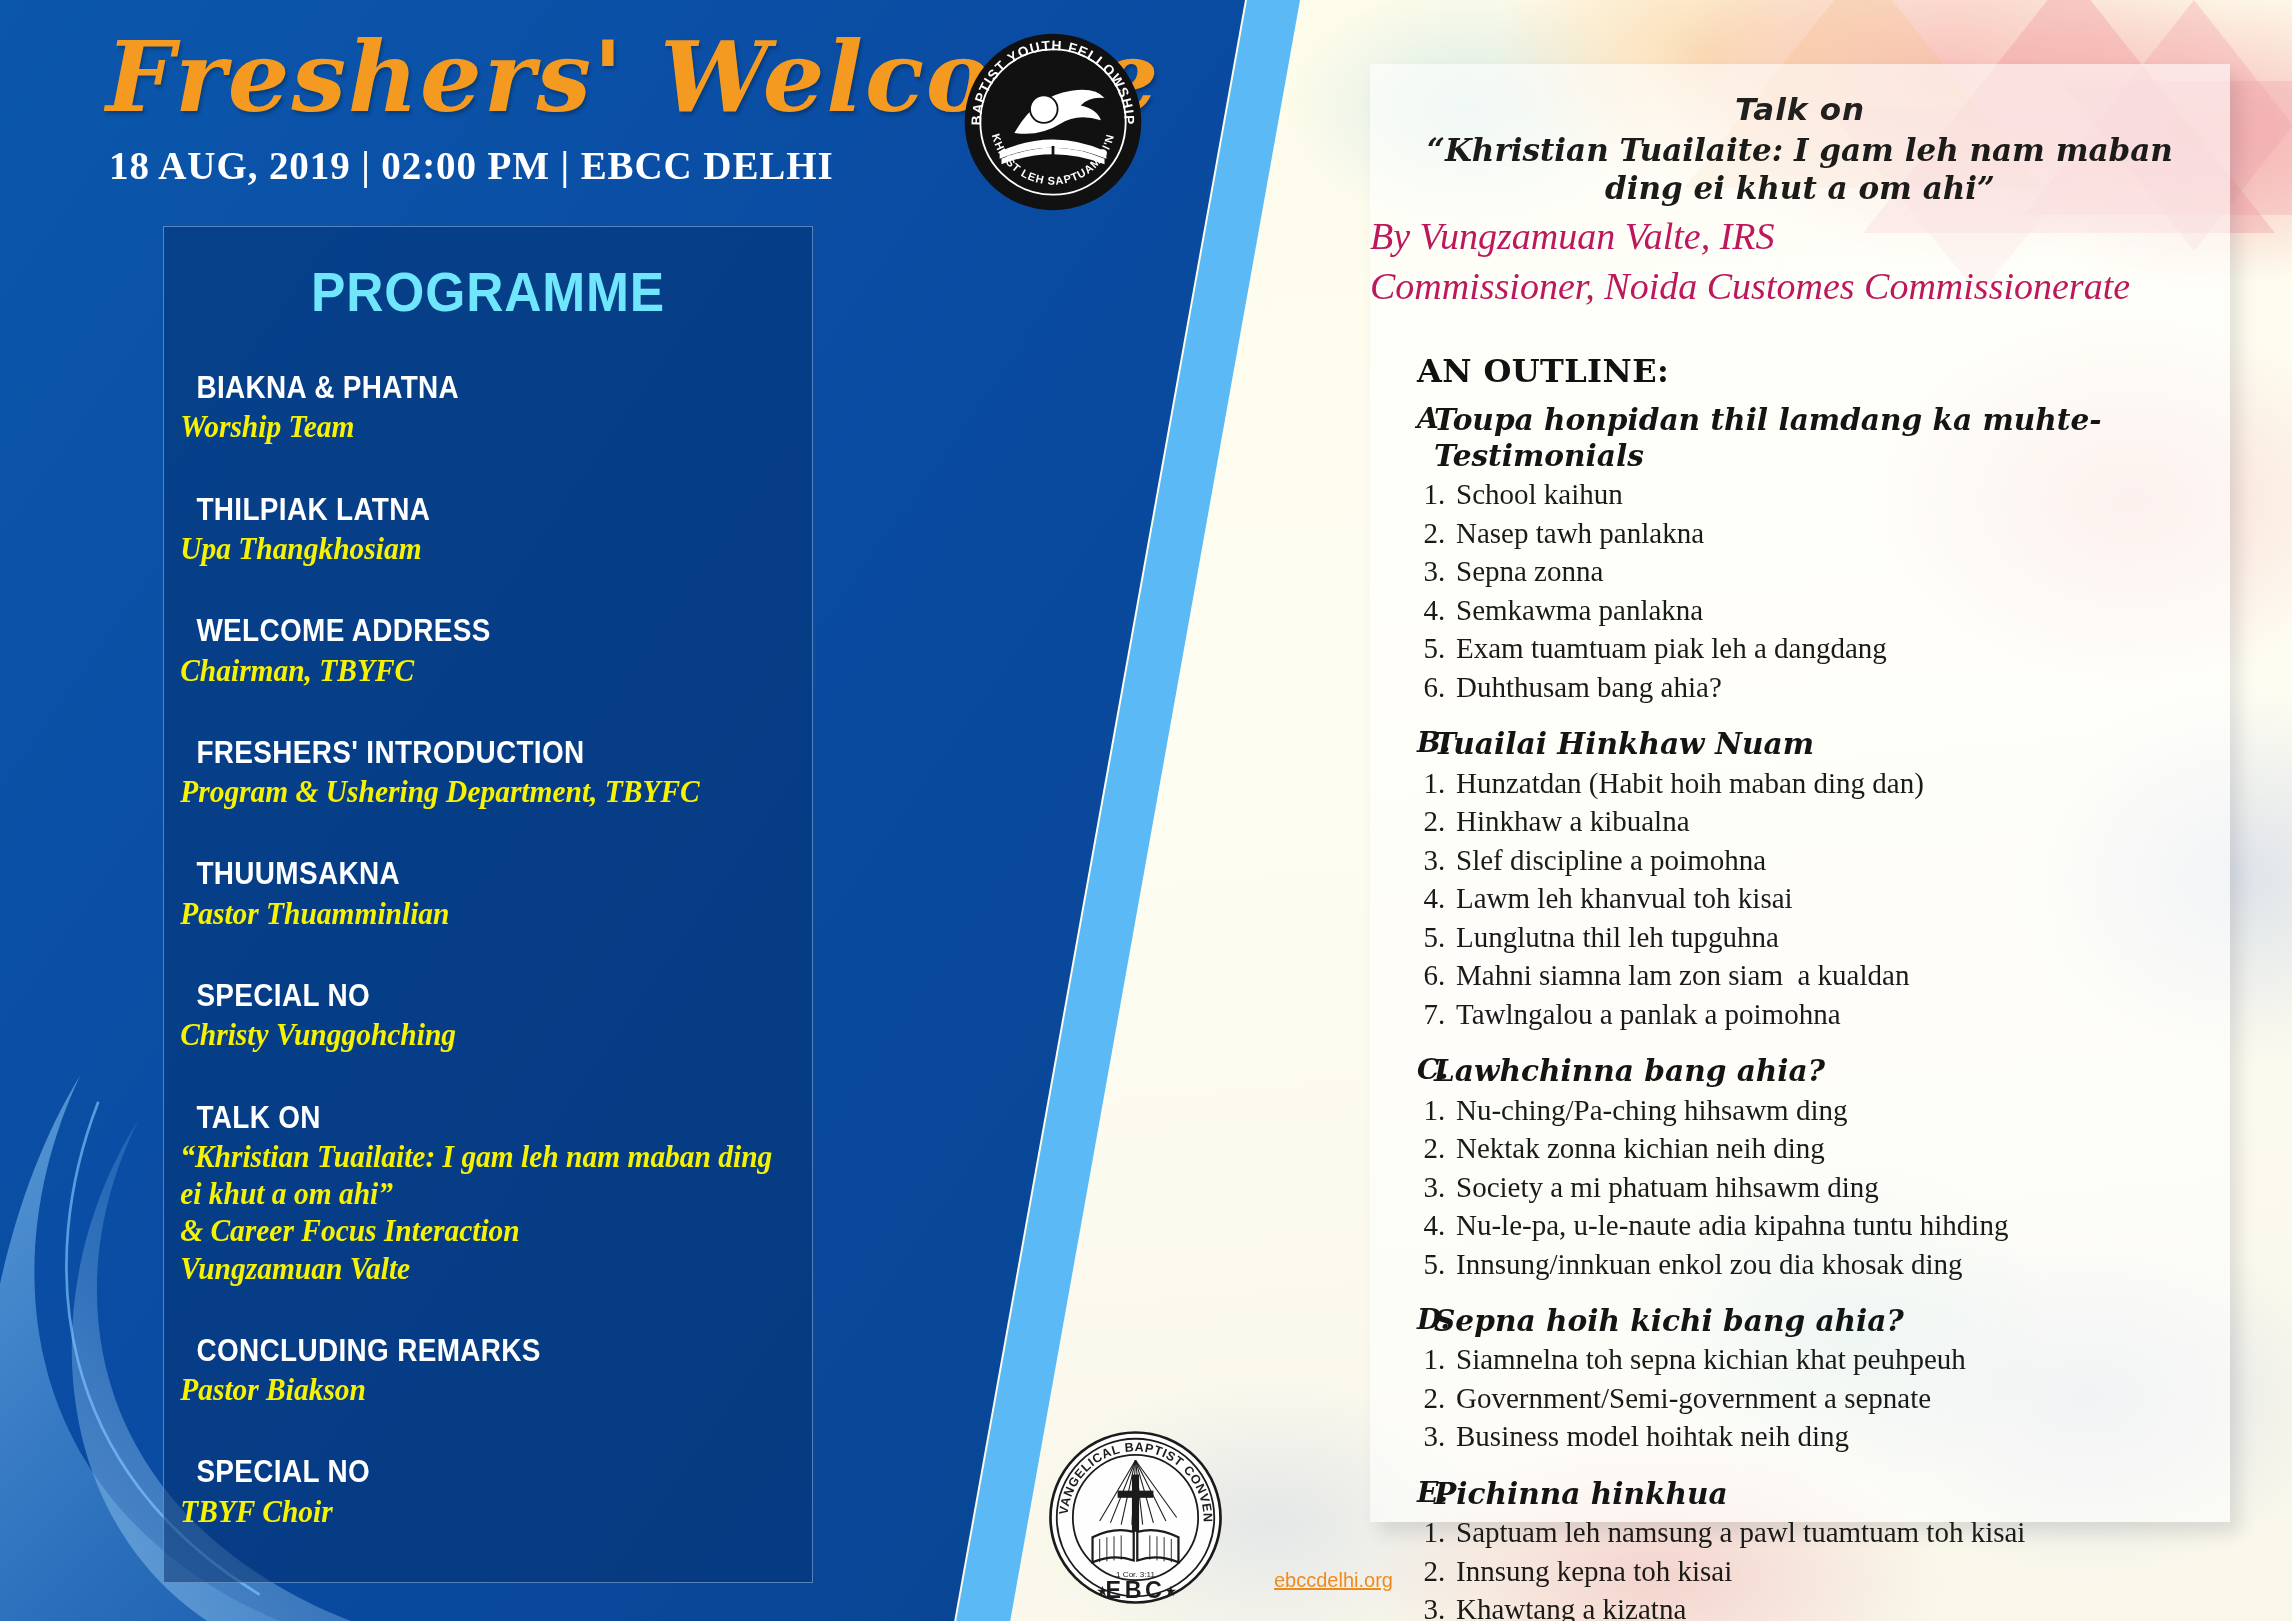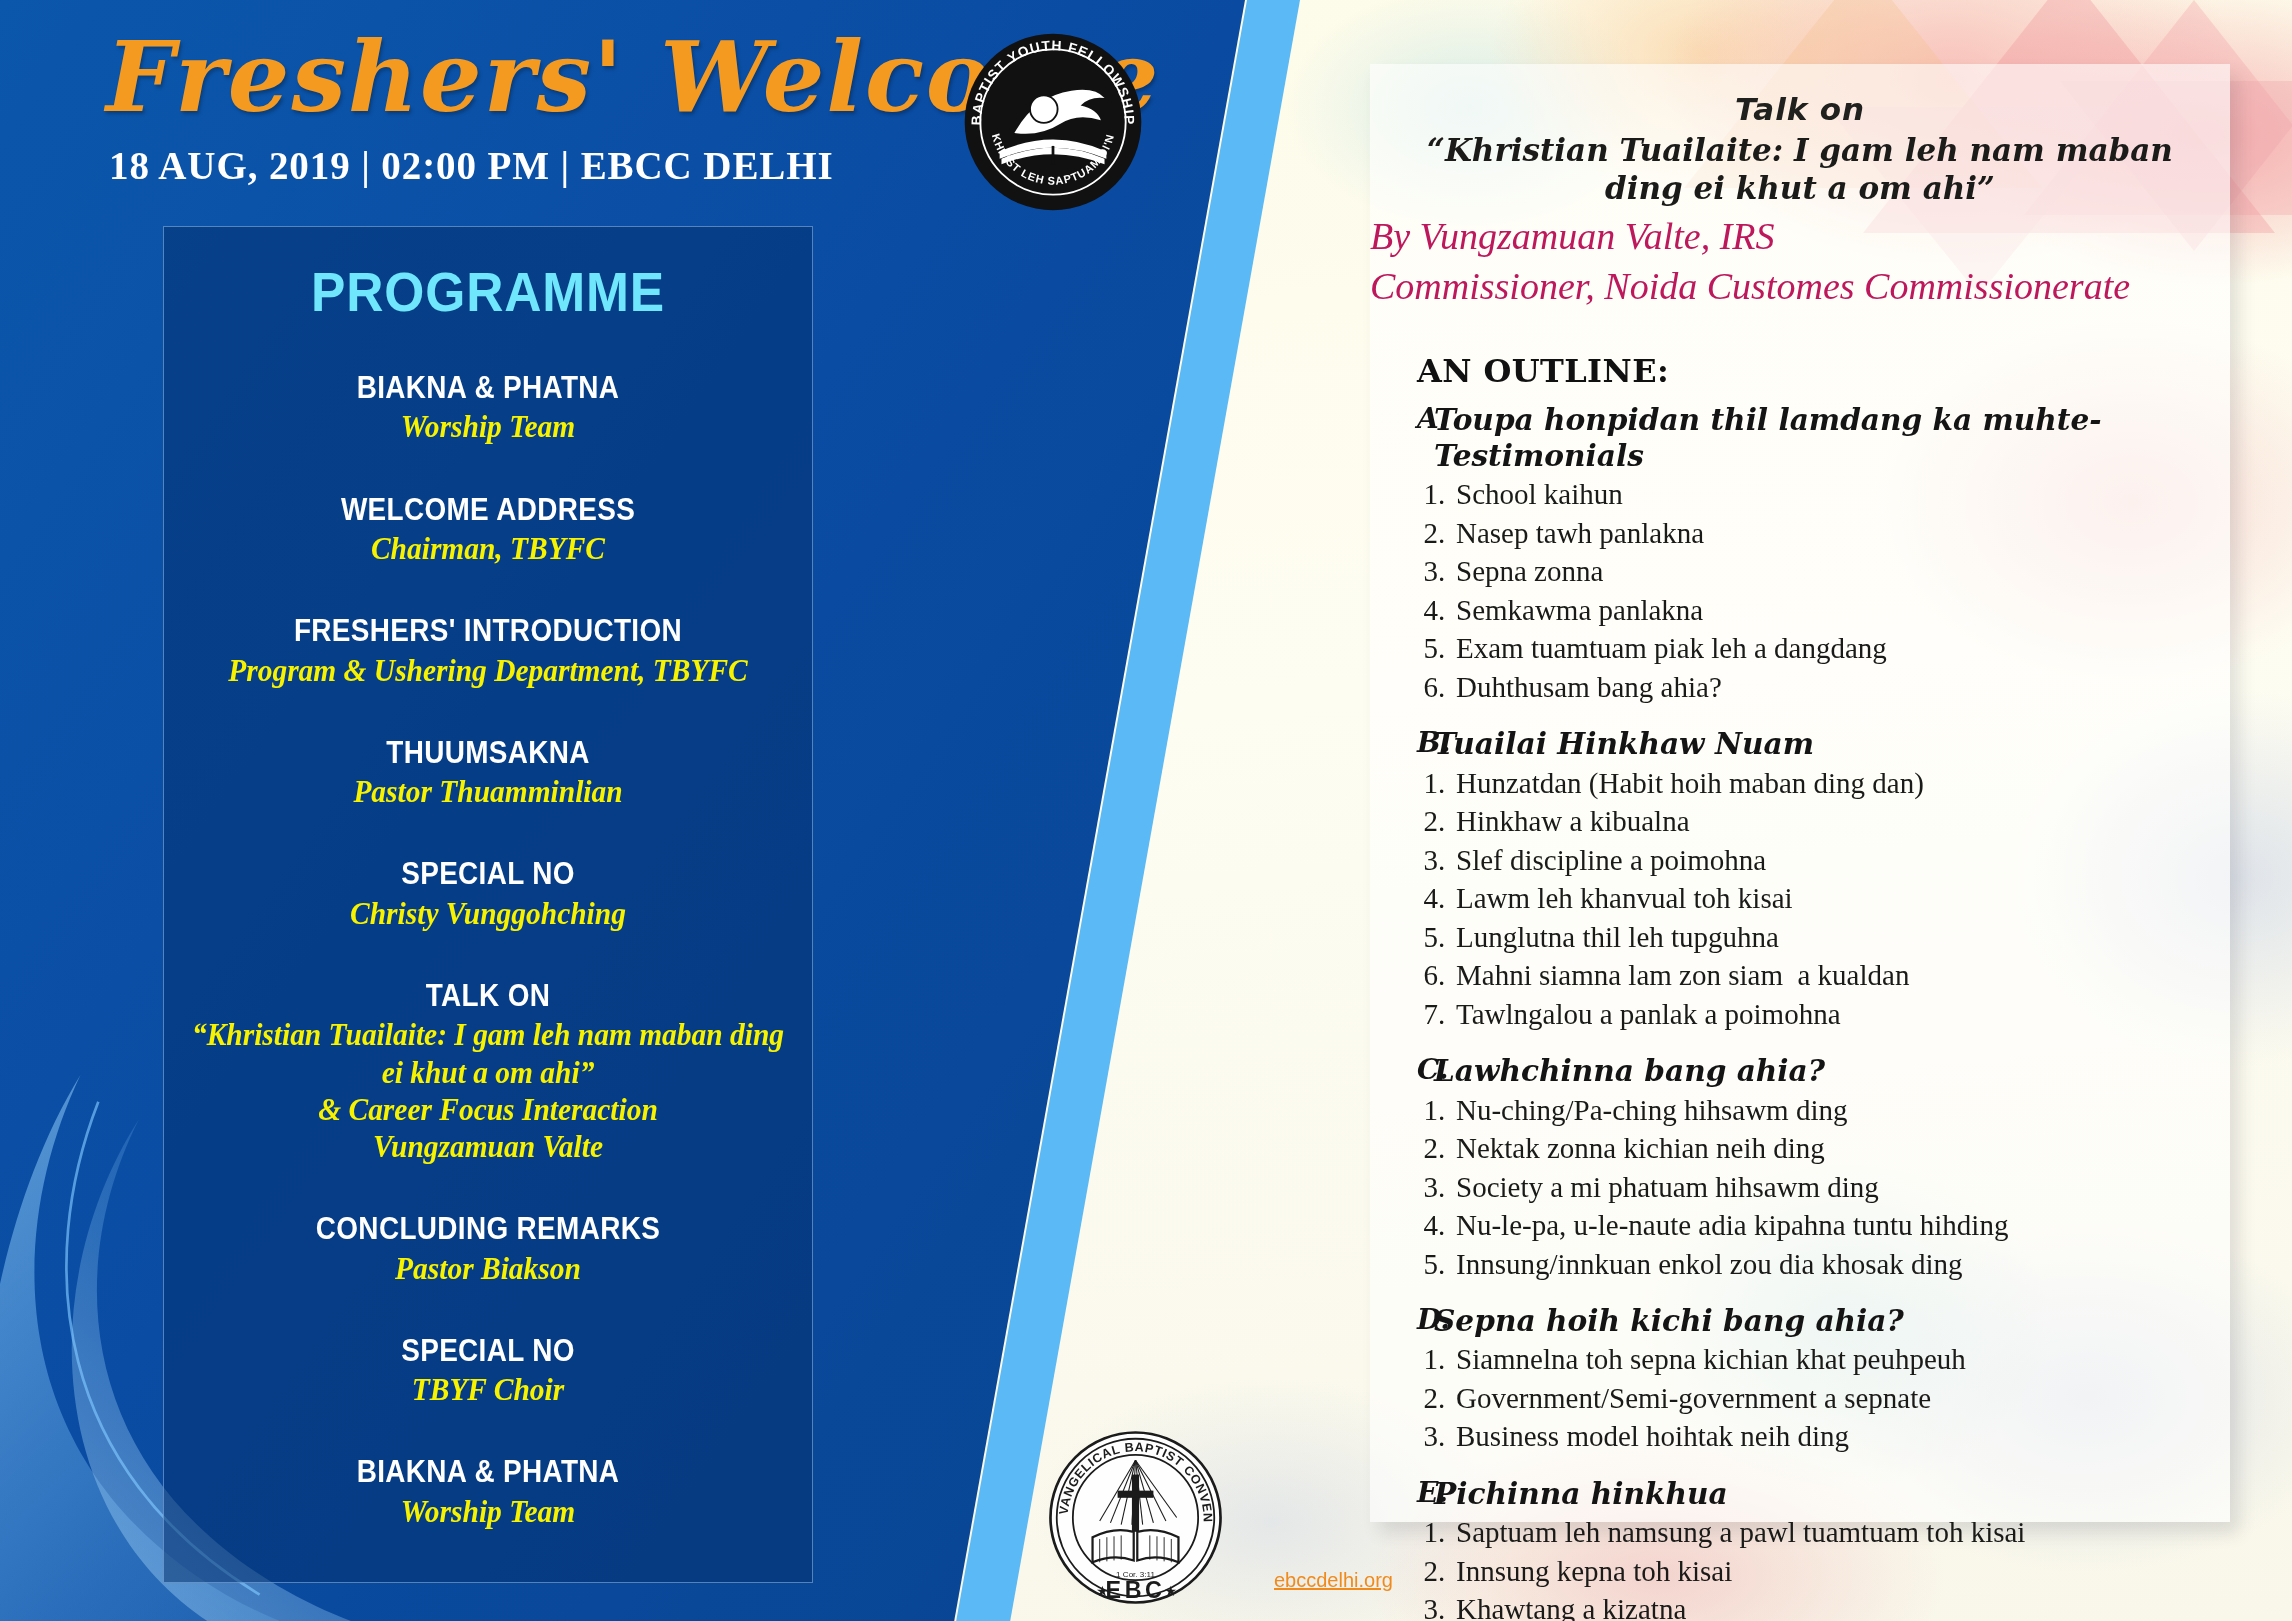--- a/index.html
+++ b/index.html
@@ -78,21 +78,21 @@
     overflow:hidden;
   }
   .prog-head{
     margin-top:32px;text-align:center;
     font-family:"Liberation Sans",sans-serif;
     font-weight:700;font-size:56px;letter-spacing:0.9px;
     color:#6fe6fb;
     transform:scaleX(.92);
   }
   .prog-list{margin-top:19.7px;}
-  .prog-item{text-align:center;margin-bottom:20.6px;margin-top:47px;}
+  .prog-item{margin-bottom:20.6px;margin-top:47px;}
   .prog-item-title{
     font-family:"Liberation Sans",sans-serif;
     font-weight:700;font-size:31px;letter-spacing:0.4px;
     color:#ffffff;line-height:1.12;
     transform:scaleX(.9);
   }
   .prog-item-person{
     font-family:"Liberation Serif",serif;
     font-style:italic;font-weight:700;font-size:31px;
     color:#f7f300;line-height:1.2;margin-top:2.7px;
@@ -216,20 +216,24 @@
       <textPath href="#byfBot" startOffset="50%" text-anchor="middle">KHRIST LEH SAPTUAM DI'N</textPath>
     </text>
   </svg>
 
   <div class="prog-box">
     <div class="prog-head">PROGRAMME</div>
     <div class="prog-list">
         <div class="prog-item">
           <div class="prog-item-title">BIAKNA &amp; PHATNA</div>
           <div class="prog-item-person">Worship Team</div>
+        </div>
+        <div class="prog-item">
+          <div class="prog-item-title">THILPIAK LATNA</div>
+          <div class="prog-item-person">Upa Thangkhosiam</div>
         </div>
         <div class="prog-item">
           <div class="prog-item-title">WELCOME ADDRESS</div>
           <div class="prog-item-person">Chairman, TBYFC</div>
         </div>
         <div class="prog-item">
           <div class="prog-item-title">FRESHERS' INTRODUCTION</div>
           <div class="prog-item-person">Program &amp; Ushering Department, TBYFC</div>
         </div>
         <div class="prog-item">

